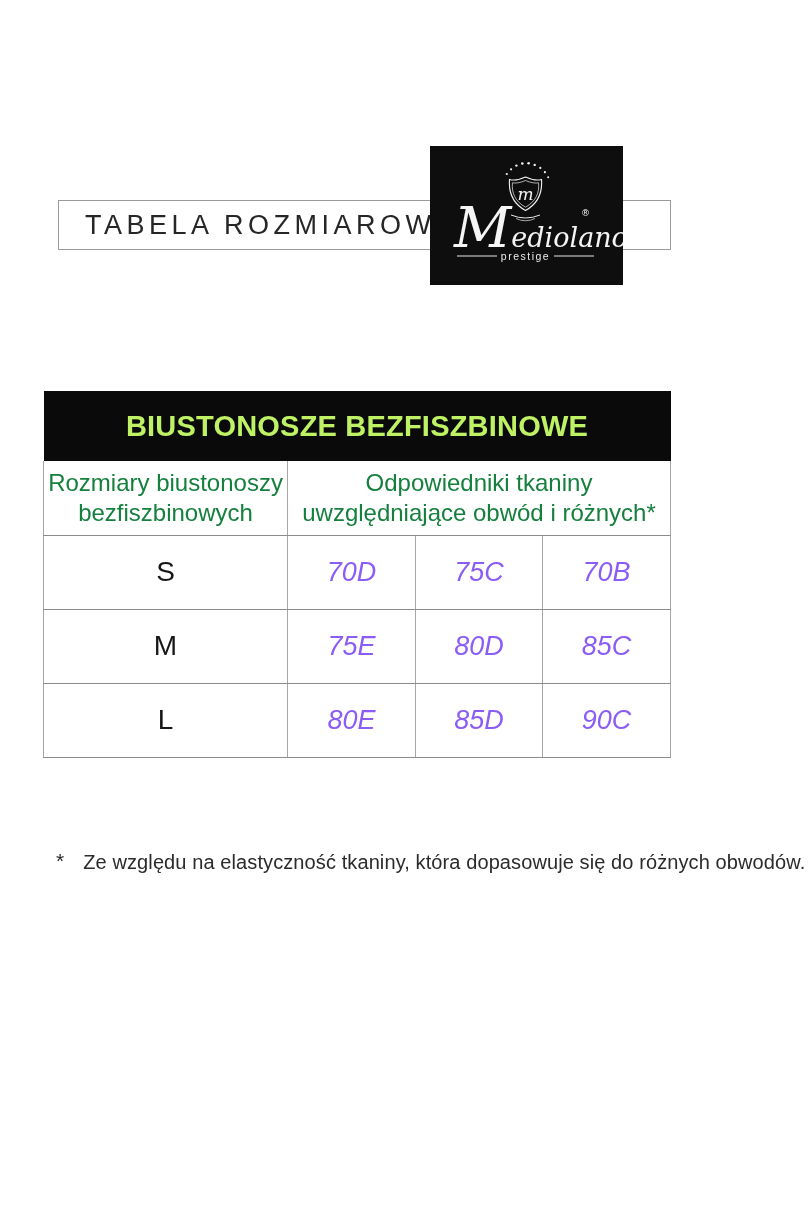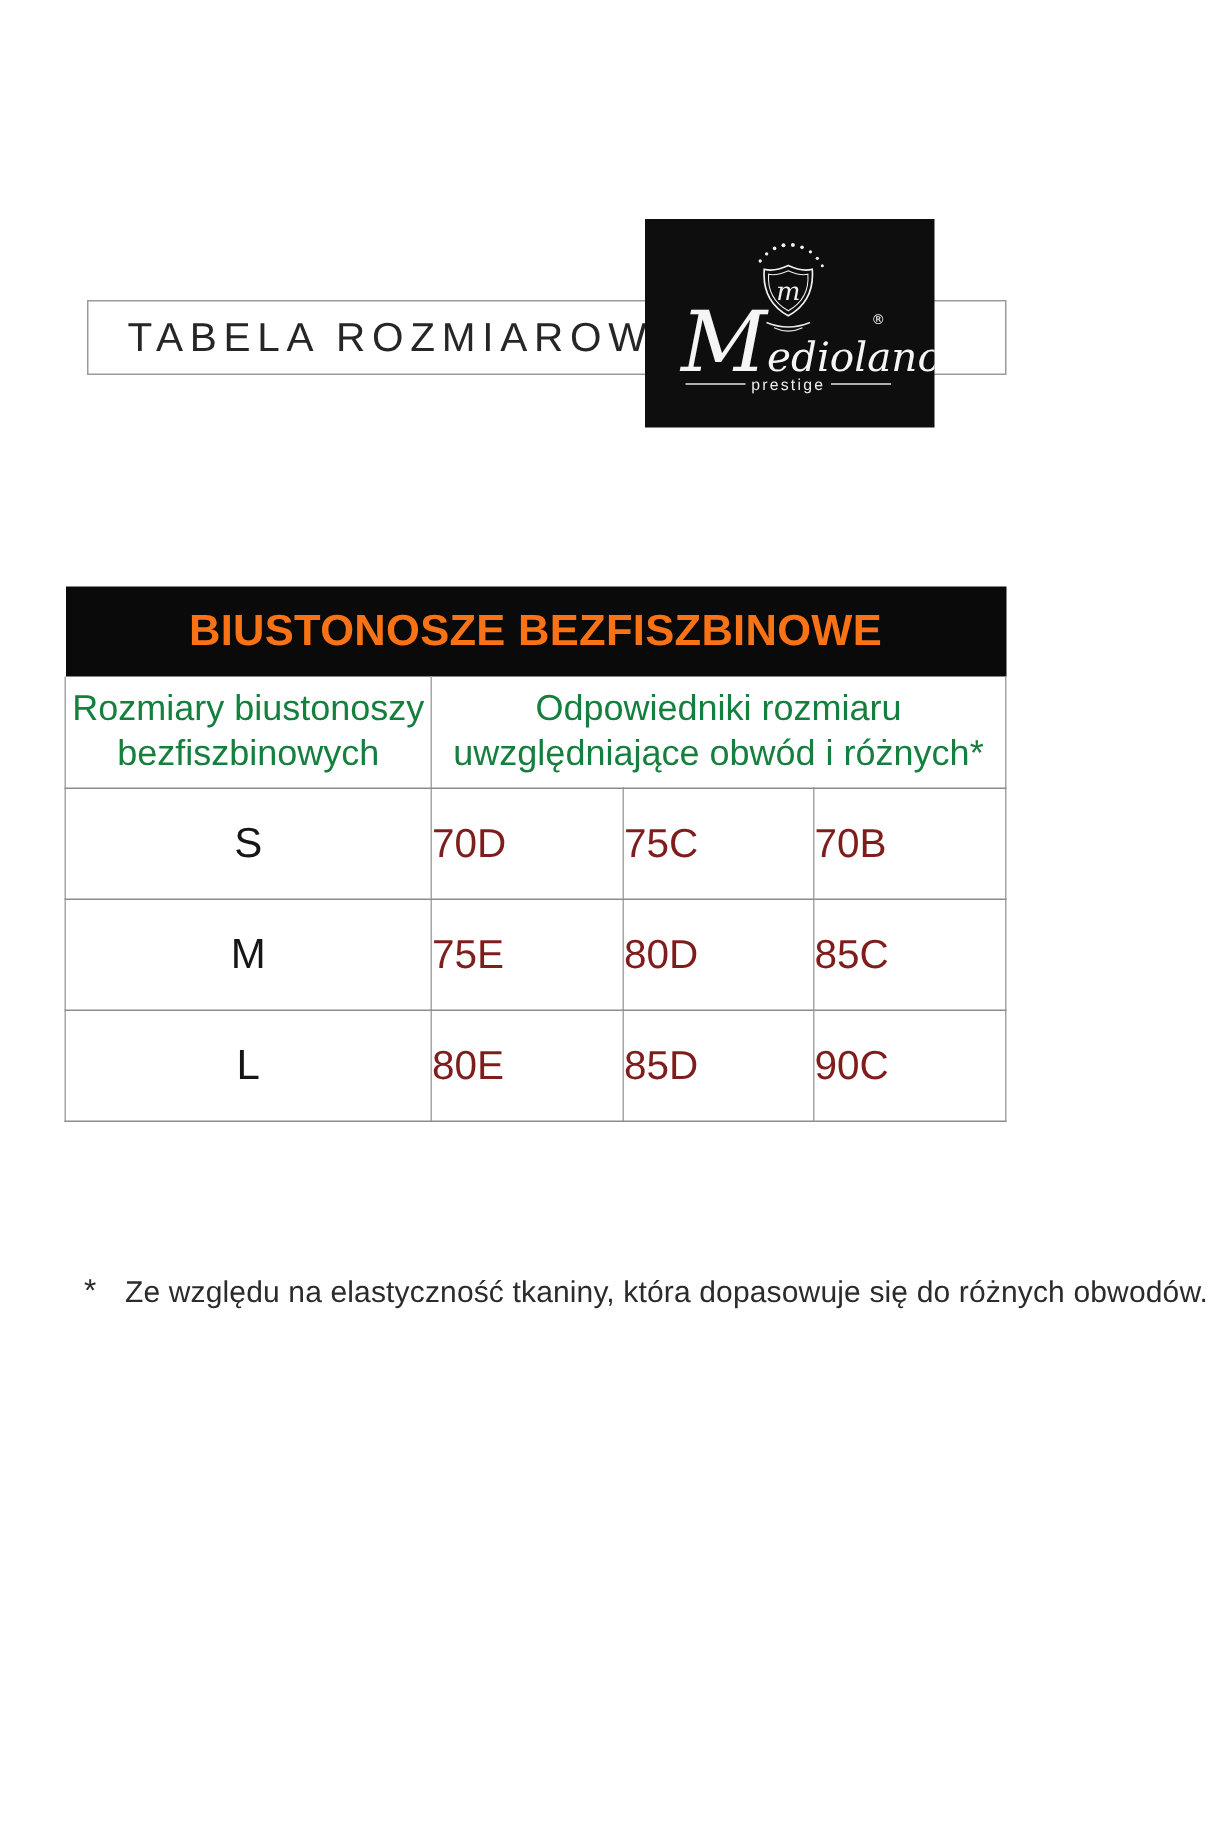--- a/index.html
+++ b/index.html
@@ -29,38 +29,38 @@
     background:#0e0e0e;z-index:2;
   }
   
   table.size-table{
     position:absolute;left:43px;top:391px;
     border-collapse:collapse;table-layout:fixed;
   }
   .size-table td,.size-table th{box-sizing:border-box;padding:0;}
   col.w1{width:244px;} col.w2{width:128px;} col.w3{width:127px;} col.w4{width:128px;} col.w5{width:127px;}
   .bar-row th{
-    background:#0a0a0a;color:#f97316;height:60px;
+    background:#0a0a0a;color:#bef264;height:70px;
     font-size:29px;font-weight:700;letter-spacing:0.2px;
     text-align:center;vertical-align:middle;border:none;margin-left:35px;
   }
   .head-row td{height:74px;}
   .data-row td{height:74px;}
   .hcell{
     border-bottom:1px solid #8c8c8c;border-right:1px solid #a6a6a6;
     text-align:center;vertical-align:middle;
     font-size:24px;line-height:30px;color:#15803d;
   }
   .size-cell{
     border-bottom:1px solid #8c8c8c;border-right:1px solid #a6a6a6;
     text-align:center;vertical-align:middle;font-size:28px;color:#161616;
   }
   .val-cell{
     border-bottom:1px solid #8c8c8c;border-right:1px solid #a6a6a6;
-    text-align:left;vertical-align:middle;font-size:27px;color:#7f1d1d;
+    text-align:center;vertical-align:middle;font-size:27px;color:#8b5cf6;font-style:italic;
   }
   .c1{border-left:1px solid #a6a6a6;}
   .ghost{border:none;background:transparent;}
   tr.last td.size-cell, tr.last td.val-cell{border-bottom:1px solid #6f6f6f;}
   
   .footnote{
     position:absolute;left:56px;top:849px;width:740px;
     display:flex;align-items:flex-start;gap:19px;
     font-size:20px;color:#2b2b2b;letter-spacing:0.1px;white-space:nowrap;
   }
@@ -123,21 +123,21 @@
         <tr class="bar-row">
       <th colspan="4">BIUSTONOSZE BEZFISZBINOWE</th>
       <td class="ghost"></td>
     </tr>
     <tr class="head-row">
       <td class="hcell c1">
         <div>Rozmiary biustonoszy</div>
         <div>bezfiszbinowych</div>
       </td>
       <td class="hcell" colspan="3">
-        <div>Odpowiedniki rozmiaru</div>
+        <div>Odpowiedniki tkaniny</div>
         <div>uwzględniające obwód i różnych*</div>
       </td>
       <td class="ghost"></td>
     </tr>
     <tr class="data-row">
       <td class="size-cell c1">S</td>
       <td class="val-cell">70D</td>
       <td class="val-cell">75C</td>
       <td class="val-cell">70B</td>
       <td class="ghost"></td>

